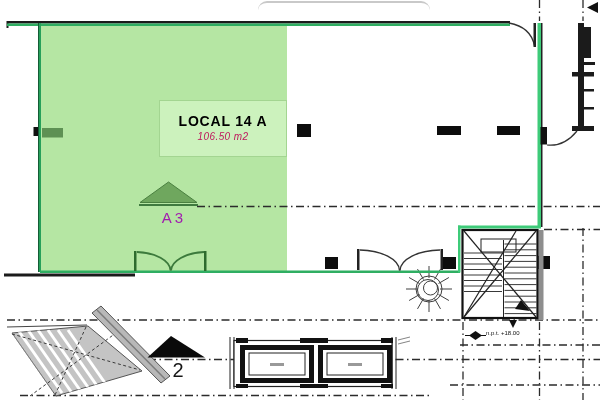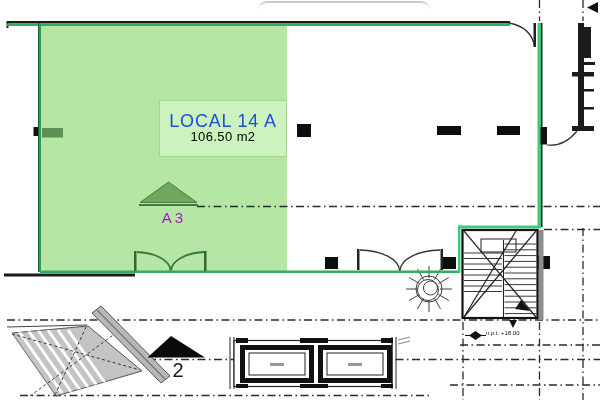--- a/index.html
+++ b/index.html
@@ -3,22 +3,22 @@
 <meta charset="utf-8">
 <style>
   html,body{margin:0;padding:0;background:#fff;}
   #stage{position:relative;width:600px;height:400px;background:#ffffff;overflow:hidden;
          font-family:"Liberation Sans", sans-serif;}
   svg{position:absolute;left:0;top:0;}
   .lbl{position:absolute;text-align:center;color:#15241a;}
   #unit-label-box{left:159px;top:100px;width:128px;height:57px;background:#ccf2bd;
     border:1px solid rgba(130,190,110,.55);box-sizing:border-box;
     display:flex;flex-direction:column;justify-content:center;}
-  #unit-title{font-size:18px;font-weight:normal;letter-spacing:.8px;line-height:15px;color:#1d4ed8;}
-  #unit-area{font-size:13px;letter-spacing:.4px;line-height:15px;color:#000000;}
+  #unit-title{font-size:14px;font-weight:bold;letter-spacing:.8px;line-height:15px;color:#000000;}
+  #unit-area{font-size:10px;letter-spacing:.4px;line-height:15px;color:#be185d;font-style:italic;}
   #a3-label{left:146px;top:209px;width:56px;font-size:15px;letter-spacing:3px;color:#a21caf;}
   #marker2-label{left:163px;top:359px;width:30px;font-size:20px;color:#161616;}
   #level-label{left:486px;top:330px;width:70px;font-size:6px;text-align:left;color:#111;}
   #top-artifact{position:absolute;left:258px;top:1px;width:172px;height:10px;
     border-top:2px solid #c9c9c9;border-radius:9px 9px 0 0;}
 </style>
 </head>
 <body>
 
 <div id="stage">

